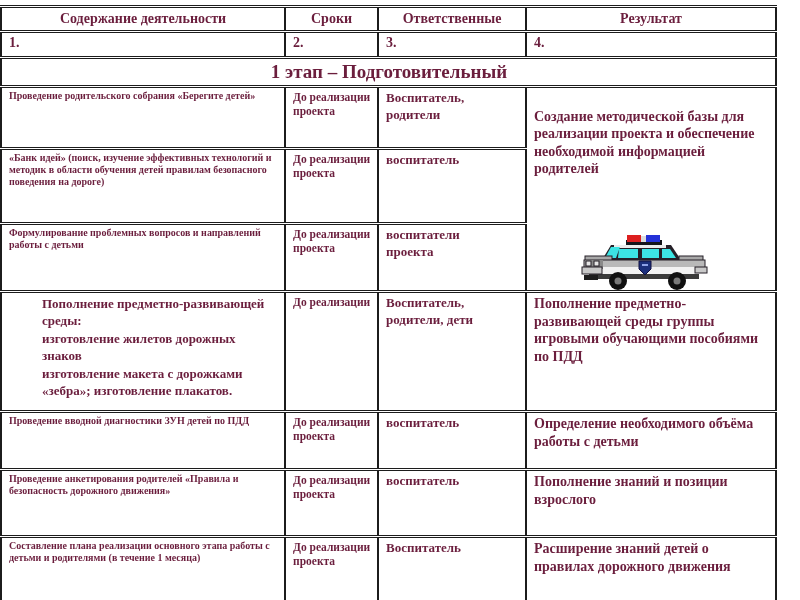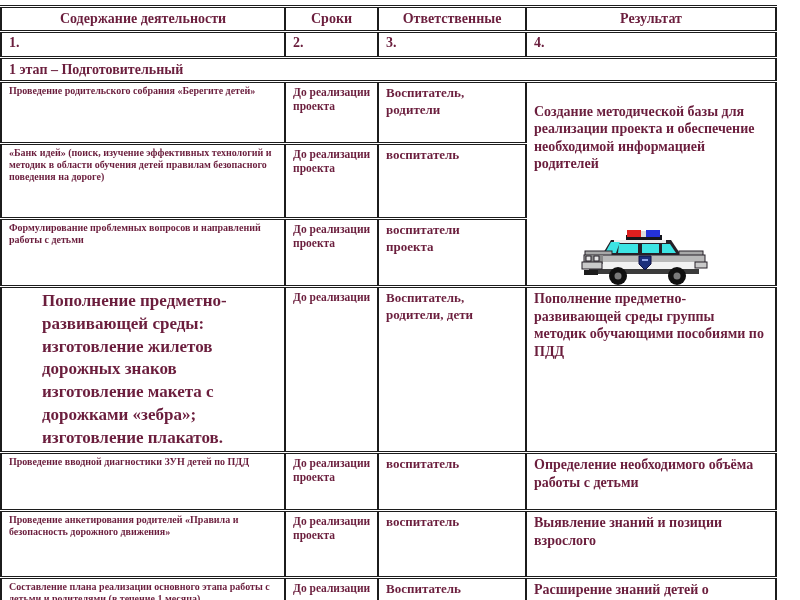--- a/index.html
+++ b/index.html
@@ -35,30 +35,30 @@
     text-align: center;
     vertical-align: middle;
     font-size: 14px;
     padding: 2px 4px;
     white-space: normal;
   }
   tr.r-head  { height: 25px; }
   tr.r-nums  { height: 26px; }
   tr.r-nums td { font-size: 14px; }
   tr.r-stage { height: 24px; }
-  tr.r-stage td { text-align: left; vertical-align: middle; font-size: 14px; }
+  tr.r-stage td { text-align: center; vertical-align: middle; font-size: 19px; }
   tr.r1 { height: 62px; }
   tr.r2 { height: 75px; }
   tr.r3 { height: 68px; }
   tr.r4 { height: 120px; }
   tr.r5 { height: 58px; margin-top: 8px; }
   tr.r6 { height: 67px; margin-left: 12px; }
   tr.r7 { height: 67px; }
   td.c-act  { font-size: 10px; line-height: 1.18; }
-  td.c-act-tall { font-size: 17px; line-height: 1.34; padding-left: 40px; }
+  td.c-act-tall { font-size: 13px; line-height: 1.34; padding-left: 40px; }
   td.c-term { font-size: 11.5px; line-height: 1.22; }
   td.c-resp { font-size: 13px;  line-height: 1.3; }
   td.c-res  { font-size: 14px; line-height: 1.25; }
   td.c-res-merged { position: relative; }
   .car-wrap {
     position: absolute;
     left: 52px; top: 128px;
     width: 132px; height: 58px;
   }
 </style>
@@ -150,33 +150,33 @@
         <td class="c-resp">воспитатели
 проекта</td>
       </tr>
       <tr class="r4">
         <td class="c-act-tall">Пополнение предметно-развивающей среды:
 изготовление жилетов дорожных знаков
 изготовление макета с дорожками «зебра»; изготовление плакатов.</td>
         <td class="c-term">До реализации</td>
         <td class="c-resp">Воспитатель,
 родители, дети</td>
-        <td class="c-res">Пополнение предметно-развивающей среды группы методик обучающими пособиями по ПДД</td>
+        <td class="c-res">Пополнение предметно-развивающей среды группы игровыми обучающими пособиями по ПДД</td>
       </tr>
       <tr class="r5">
         <td class="c-act">Проведение вводной диагностики ЗУН детей по ПДД</td>
         <td class="c-term">До реализации проекта</td>
         <td class="c-resp">воспитатель</td>
         <td class="c-res">Определение необходимого объёма работы с детьми</td>
       </tr>
       <tr class="r6">
         <td class="c-act">Проведение анкетирования родителей «Правила и безопасность дорожного движения»</td>
         <td class="c-term">До реализации проекта</td>
         <td class="c-resp">воспитатель</td>
-        <td class="c-res">Выявление знаний и позиции взрослого</td>
+        <td class="c-res">Пополнение знаний и позиции взрослого</td>
       </tr>
       <tr class="r7">
         <td class="c-act">Составление плана реализации основного этапа работы с детьми и родителями (в течение 1 месяца)</td>
         <td class="c-term">До реализации проекта</td>
         <td class="c-resp">Воспитатель</td>
         <td class="c-res">Расширение знаний детей о правилах дорожного движения</td>
       </tr>
     </tbody>
   </table>
 </div>

